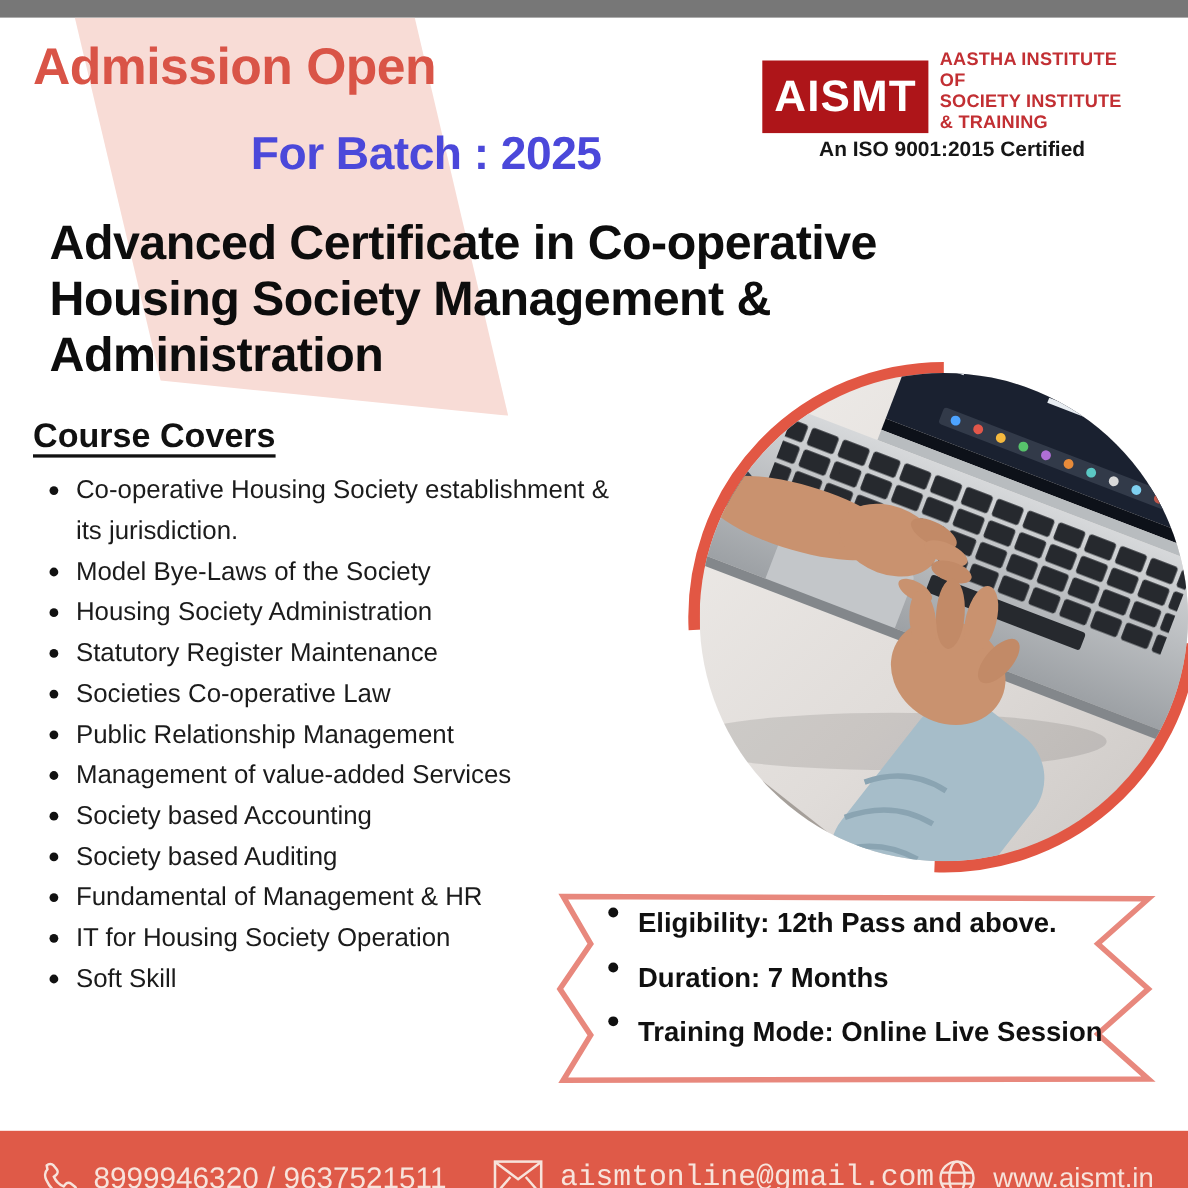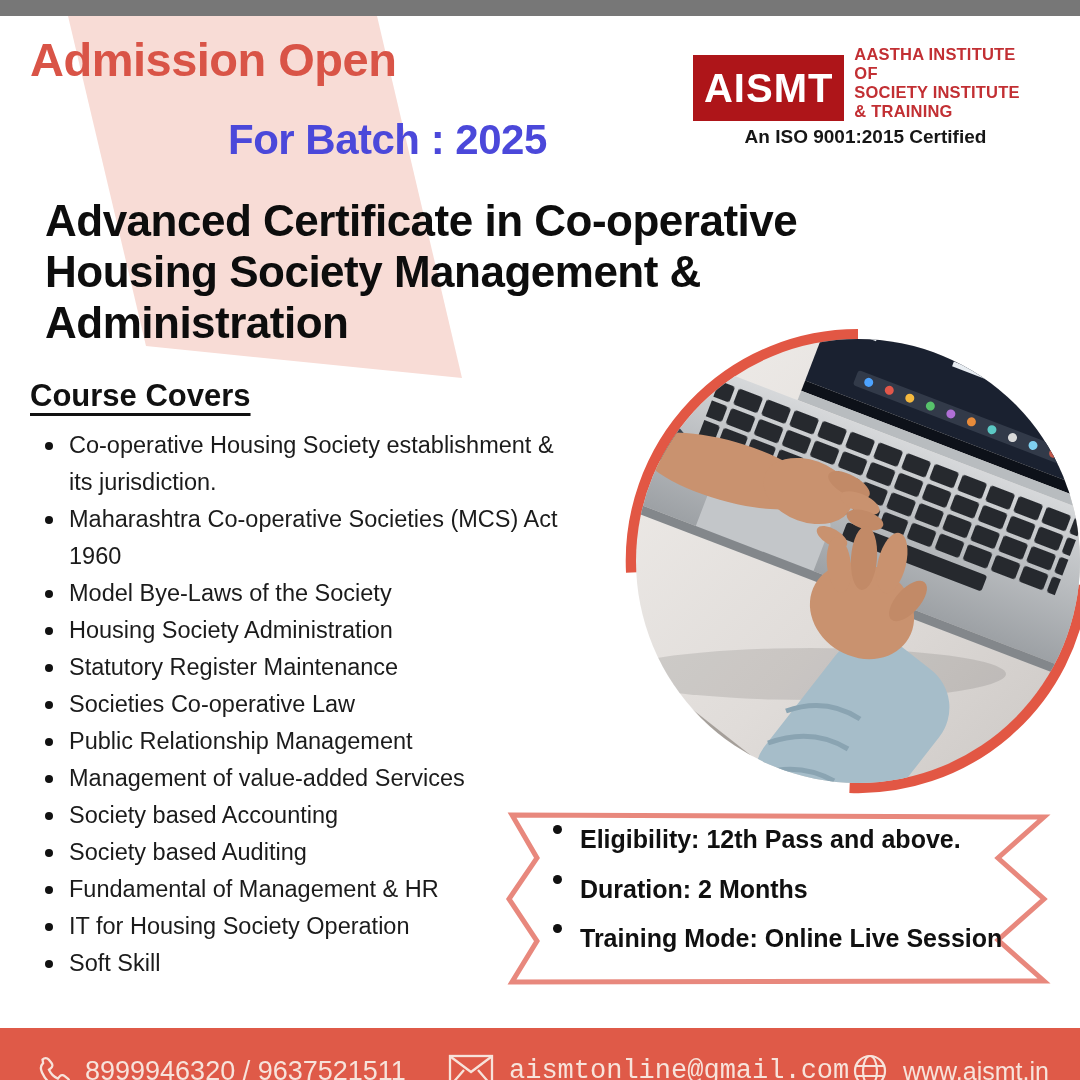--- a/index.html
+++ b/index.html
@@ -77,21 +77,20 @@
   <div class="title">
     <div>Advanced Certificate in Co-operative</div>
     <div>Housing Society Management &amp;</div>
     <div>Administration</div>
   </div>
 
   <div class="course-heading">Course Covers</div>
 
   <ul class="course-list">
     <li>Co-operative Housing Society establishment &amp; its jurisdiction.</li>
-    <li>Maharashtra Co-operative Societies (MCS) Act 1960</li>
     <li>Model Bye-Laws of the Society</li>
     <li>Housing Society Administration</li>
     <li>Statutory Register Maintenance</li>
     <li>Societies Co-operative Law</li>
     <li>Public Relationship Management</li>
     <li>Management of value-added Services</li>
     <li>Society based Accounting</li>
     <li>Society based Auditing</li>
     <li>Fundamental of Management &amp; HR</li>
     <li>IT for Housing Society Operation</li>
@@ -191,21 +190,21 @@
   <svg class="ticket-svg" viewBox="0 0 560 190">
     <polygon points="12,9 544,11 498,52 544,93 498,134 544,175 12,176 37,135 9,93 37,52" fill="#ffffff" stroke="#e8887d" stroke-width="5" stroke-linejoin="miter"></polygon>
   </svg>
   <ul class="details-list">
     <li>
         <span class="dot"></span>
         <span>Eligibility: 12th Pass and above.</span>
       </li>
     <li>
         <span class="dot"></span>
-        <span>Duration: 2 Months</span>
+        <span>Duration: 7 Months</span>
       </li>
     <li>
         <span class="dot"></span>
         <span>Training Mode: Online Live Session</span>
       </li>
   </ul>
 
   <div class="footer">
     <div class="contact c-phone">
       <svg width="38" height="38" viewBox="0 0 38 38">

